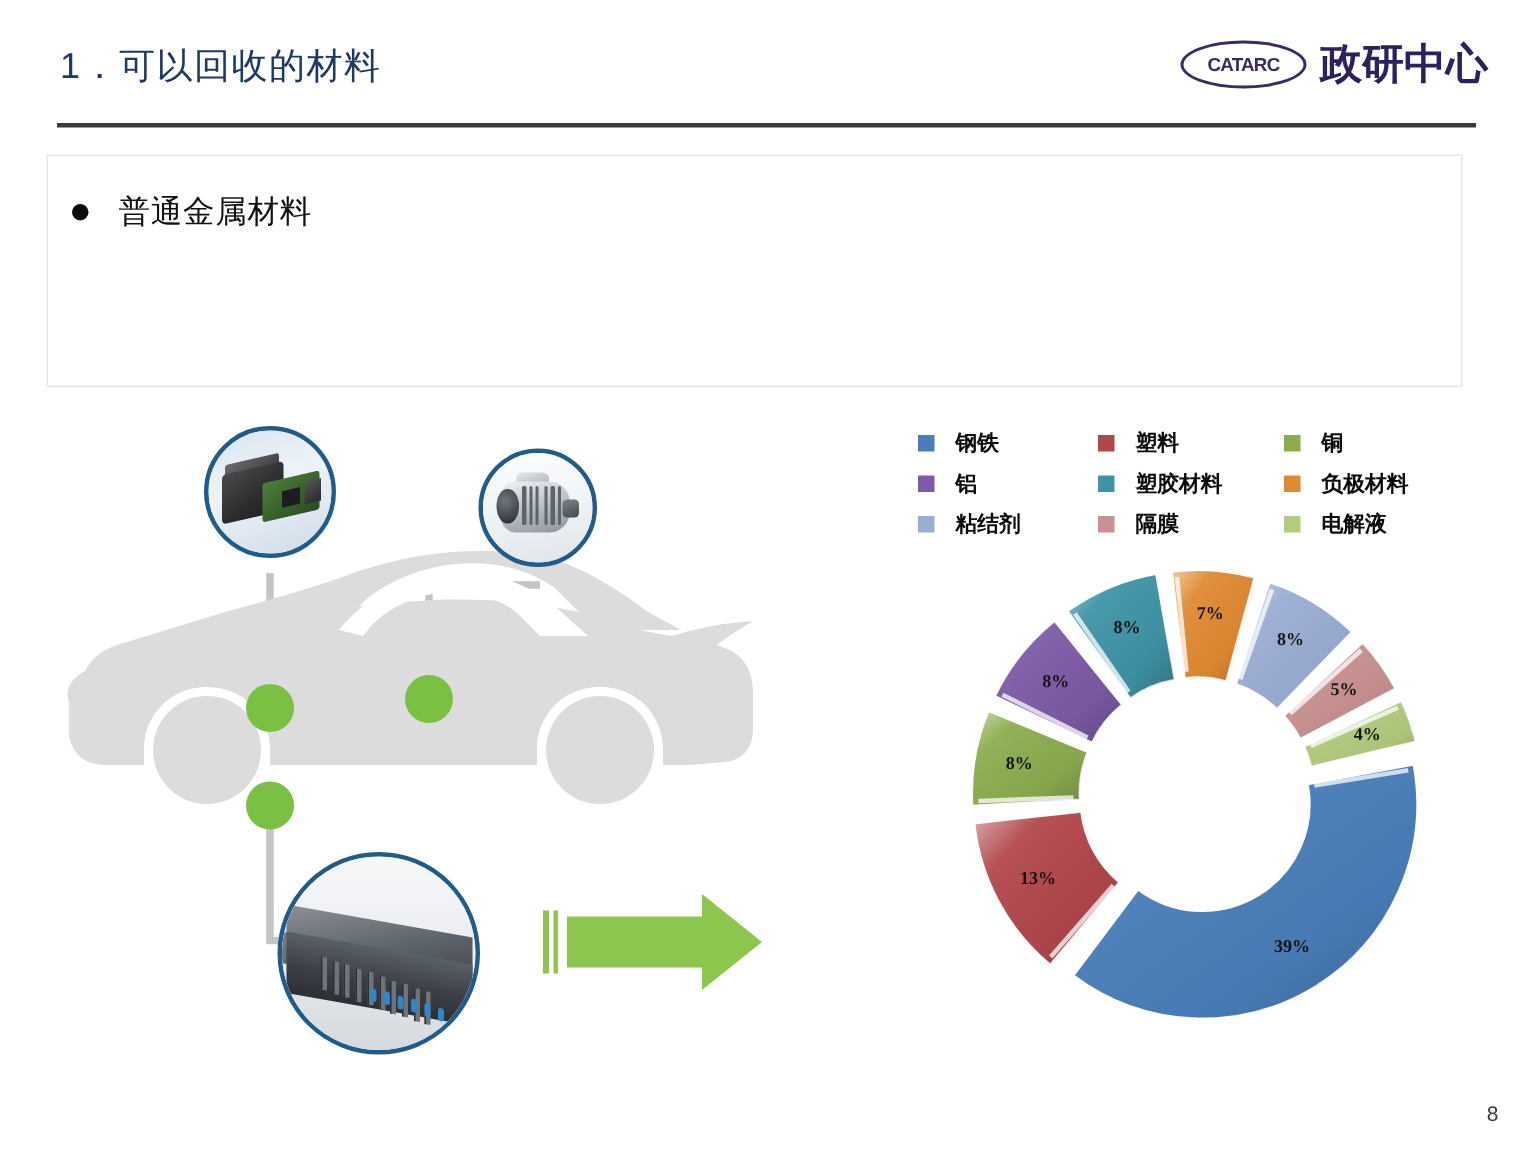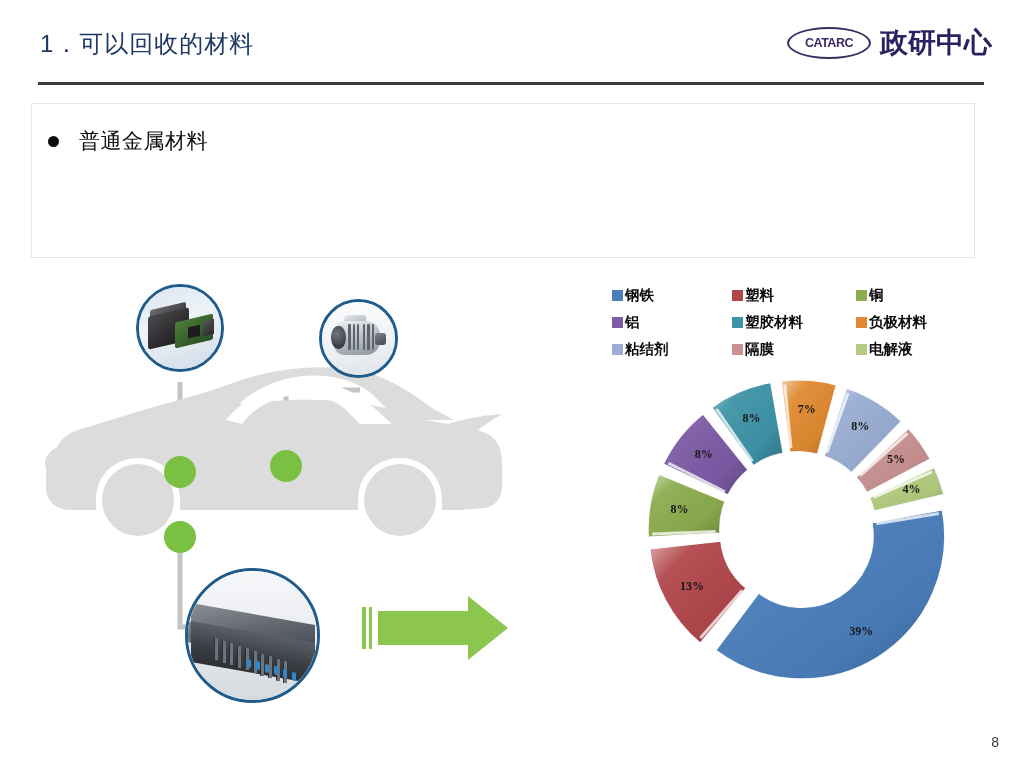--- a/index.html
+++ b/index.html
@@ -275,21 +275,21 @@
     left: 14px;
     top: 6px;
     width: 380px;
     display: grid;
     grid-template-columns: 120px 124px 130px;
     row-gap: 8px;
   }
   .legend-item {
     display: flex;
     align-items: center;
-    gap: 2px;
+    gap: 14px;
     font-size: 14.5px;
     font-weight: bold;
     color: #0a0a0a;
     white-space: nowrap;
   }
   .legend-swatch {
     width: 11px;
     height: 11px;
     flex: none;
     display: block;

